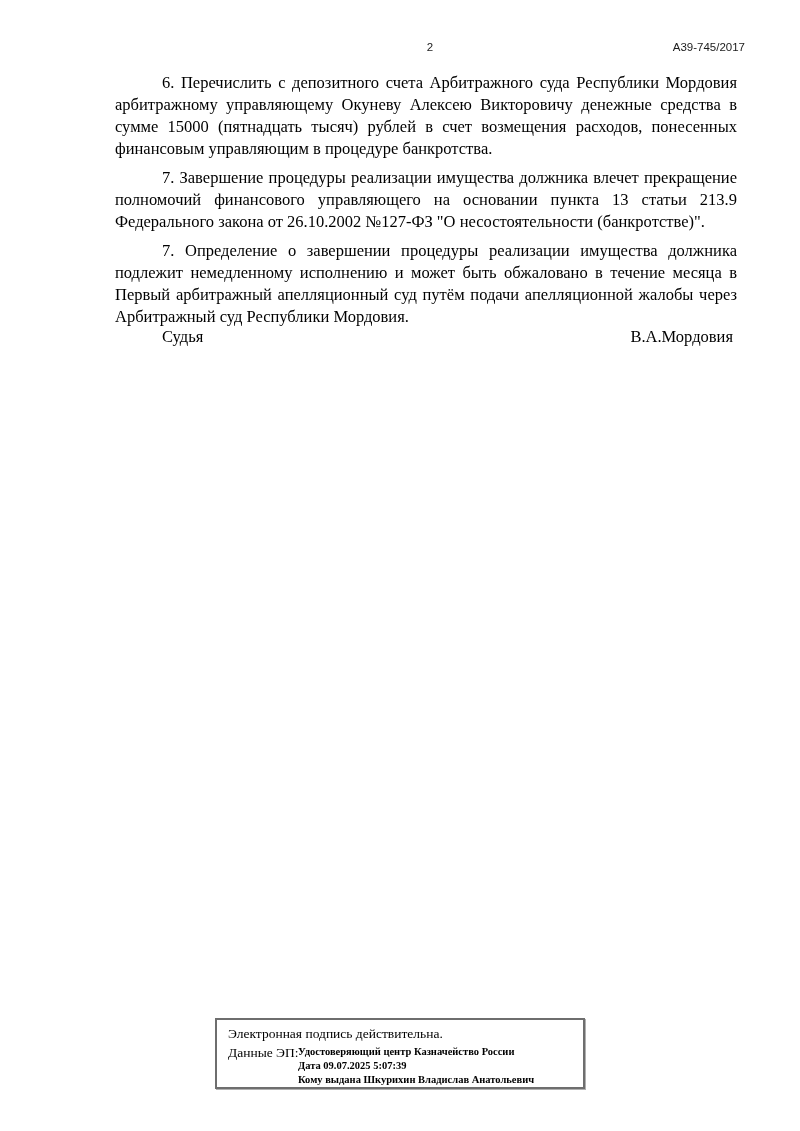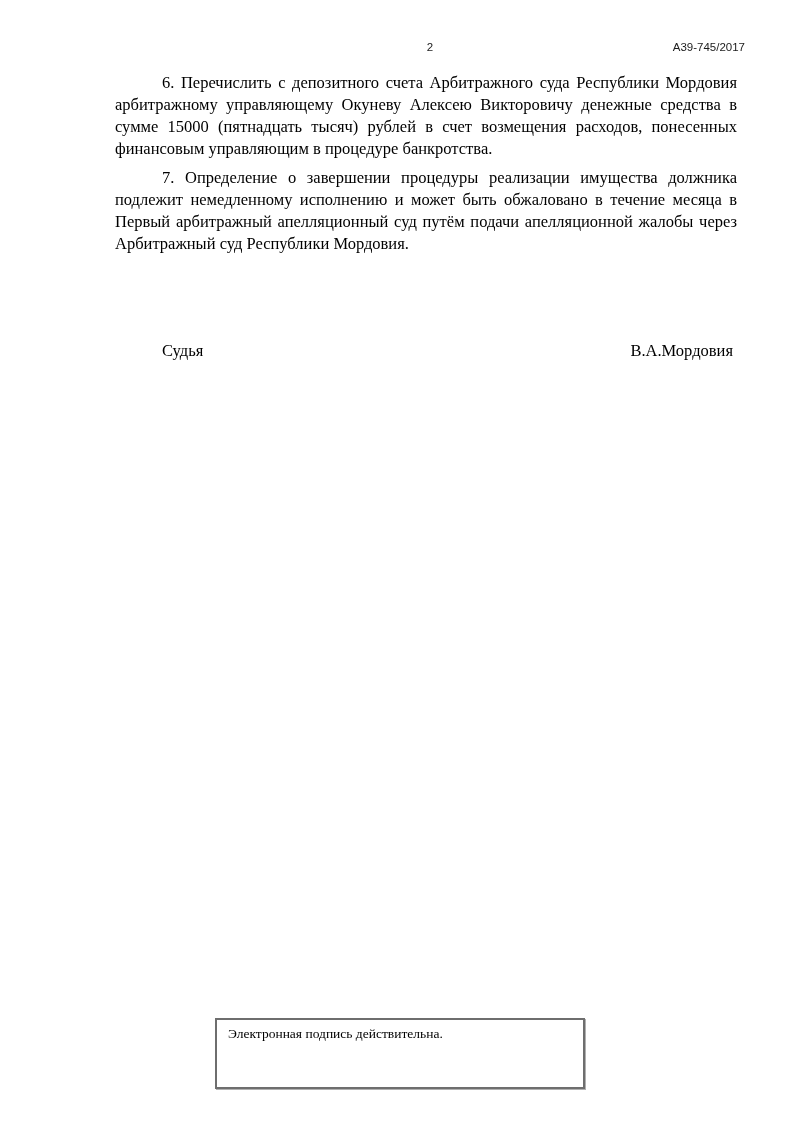--- a/index.html
+++ b/index.html
@@ -48,21 +48,21 @@
     line-height: 22px;
     text-align: justify;
   }
   .body-text p {
     margin: 0 8px 7px 0;
     text-indent: 47px;
   }
   
   .signature-row {
     position: absolute;
-    top: 340px;
+    top: 326px;
     left: 162px;
     width: 571px; 
     display: flex;
     justify-content: space-between;
     font-size: 16.5px;
     line-height: 22px;
   }
   
   .stamp {
     position: absolute;
@@ -105,25 +105,34 @@
 
 <div class="page">
 
   <header class="page-header">
     <span class="page-num">2</span>
     <span class="case-num">А39-745/2017</span>
   </header>
 
   <main class="body-text">
     <p>6. Перечислить с депозитного счета Арбитражного суда Республики Мордовия арбитражному управляющему Окуневу Алексею Викторовичу денежные средства в сумме 15000 (пятнадцать тысяч) рублей в счет возмещения расходов, понесенных финансовым управляющим в процедуре банкротства.</p>
+    <p>7. Завершение процедуры реализации имущества должника влечет прекращение полномочий финансового управляющего на основании пункта 13 статьи 213.9 Федерального закона от 26.10.2002 №127-ФЗ "О несостоятельности (банкротстве)".</p>
     <p>7. Определение о завершении процедуры реализации имущества должника подлежит немедленному исполнению и может быть обжаловано в течение месяца в Первый арбитражный апелляционный суд путём подачи апелляционной жалобы через Арбитражный суд Республики Мордовия.</p>
   </main>
 
   <div class="signature-row">
     <span>Судья</span>
     <span>В.А.Мордовия</span>
   </div>
 
   <div class="stamp">
     <div class="stamp-title">Электронная подпись действительна.</div>
+    <div class="stamp-row">
+      <div class="stamp-label">Данные ЭП:</div>
+      <div class="stamp-details">
+        <div>Удостоверяющий центр Казначейство России</div>
+        <div>Дата 09.07.2025 5:07:39</div>
+        <div>Кому выдана Шкурихин Владислав Анатольевич</div>
+      </div>
+    </div>
   </div>
 
 </div>
 
 </body></html>

